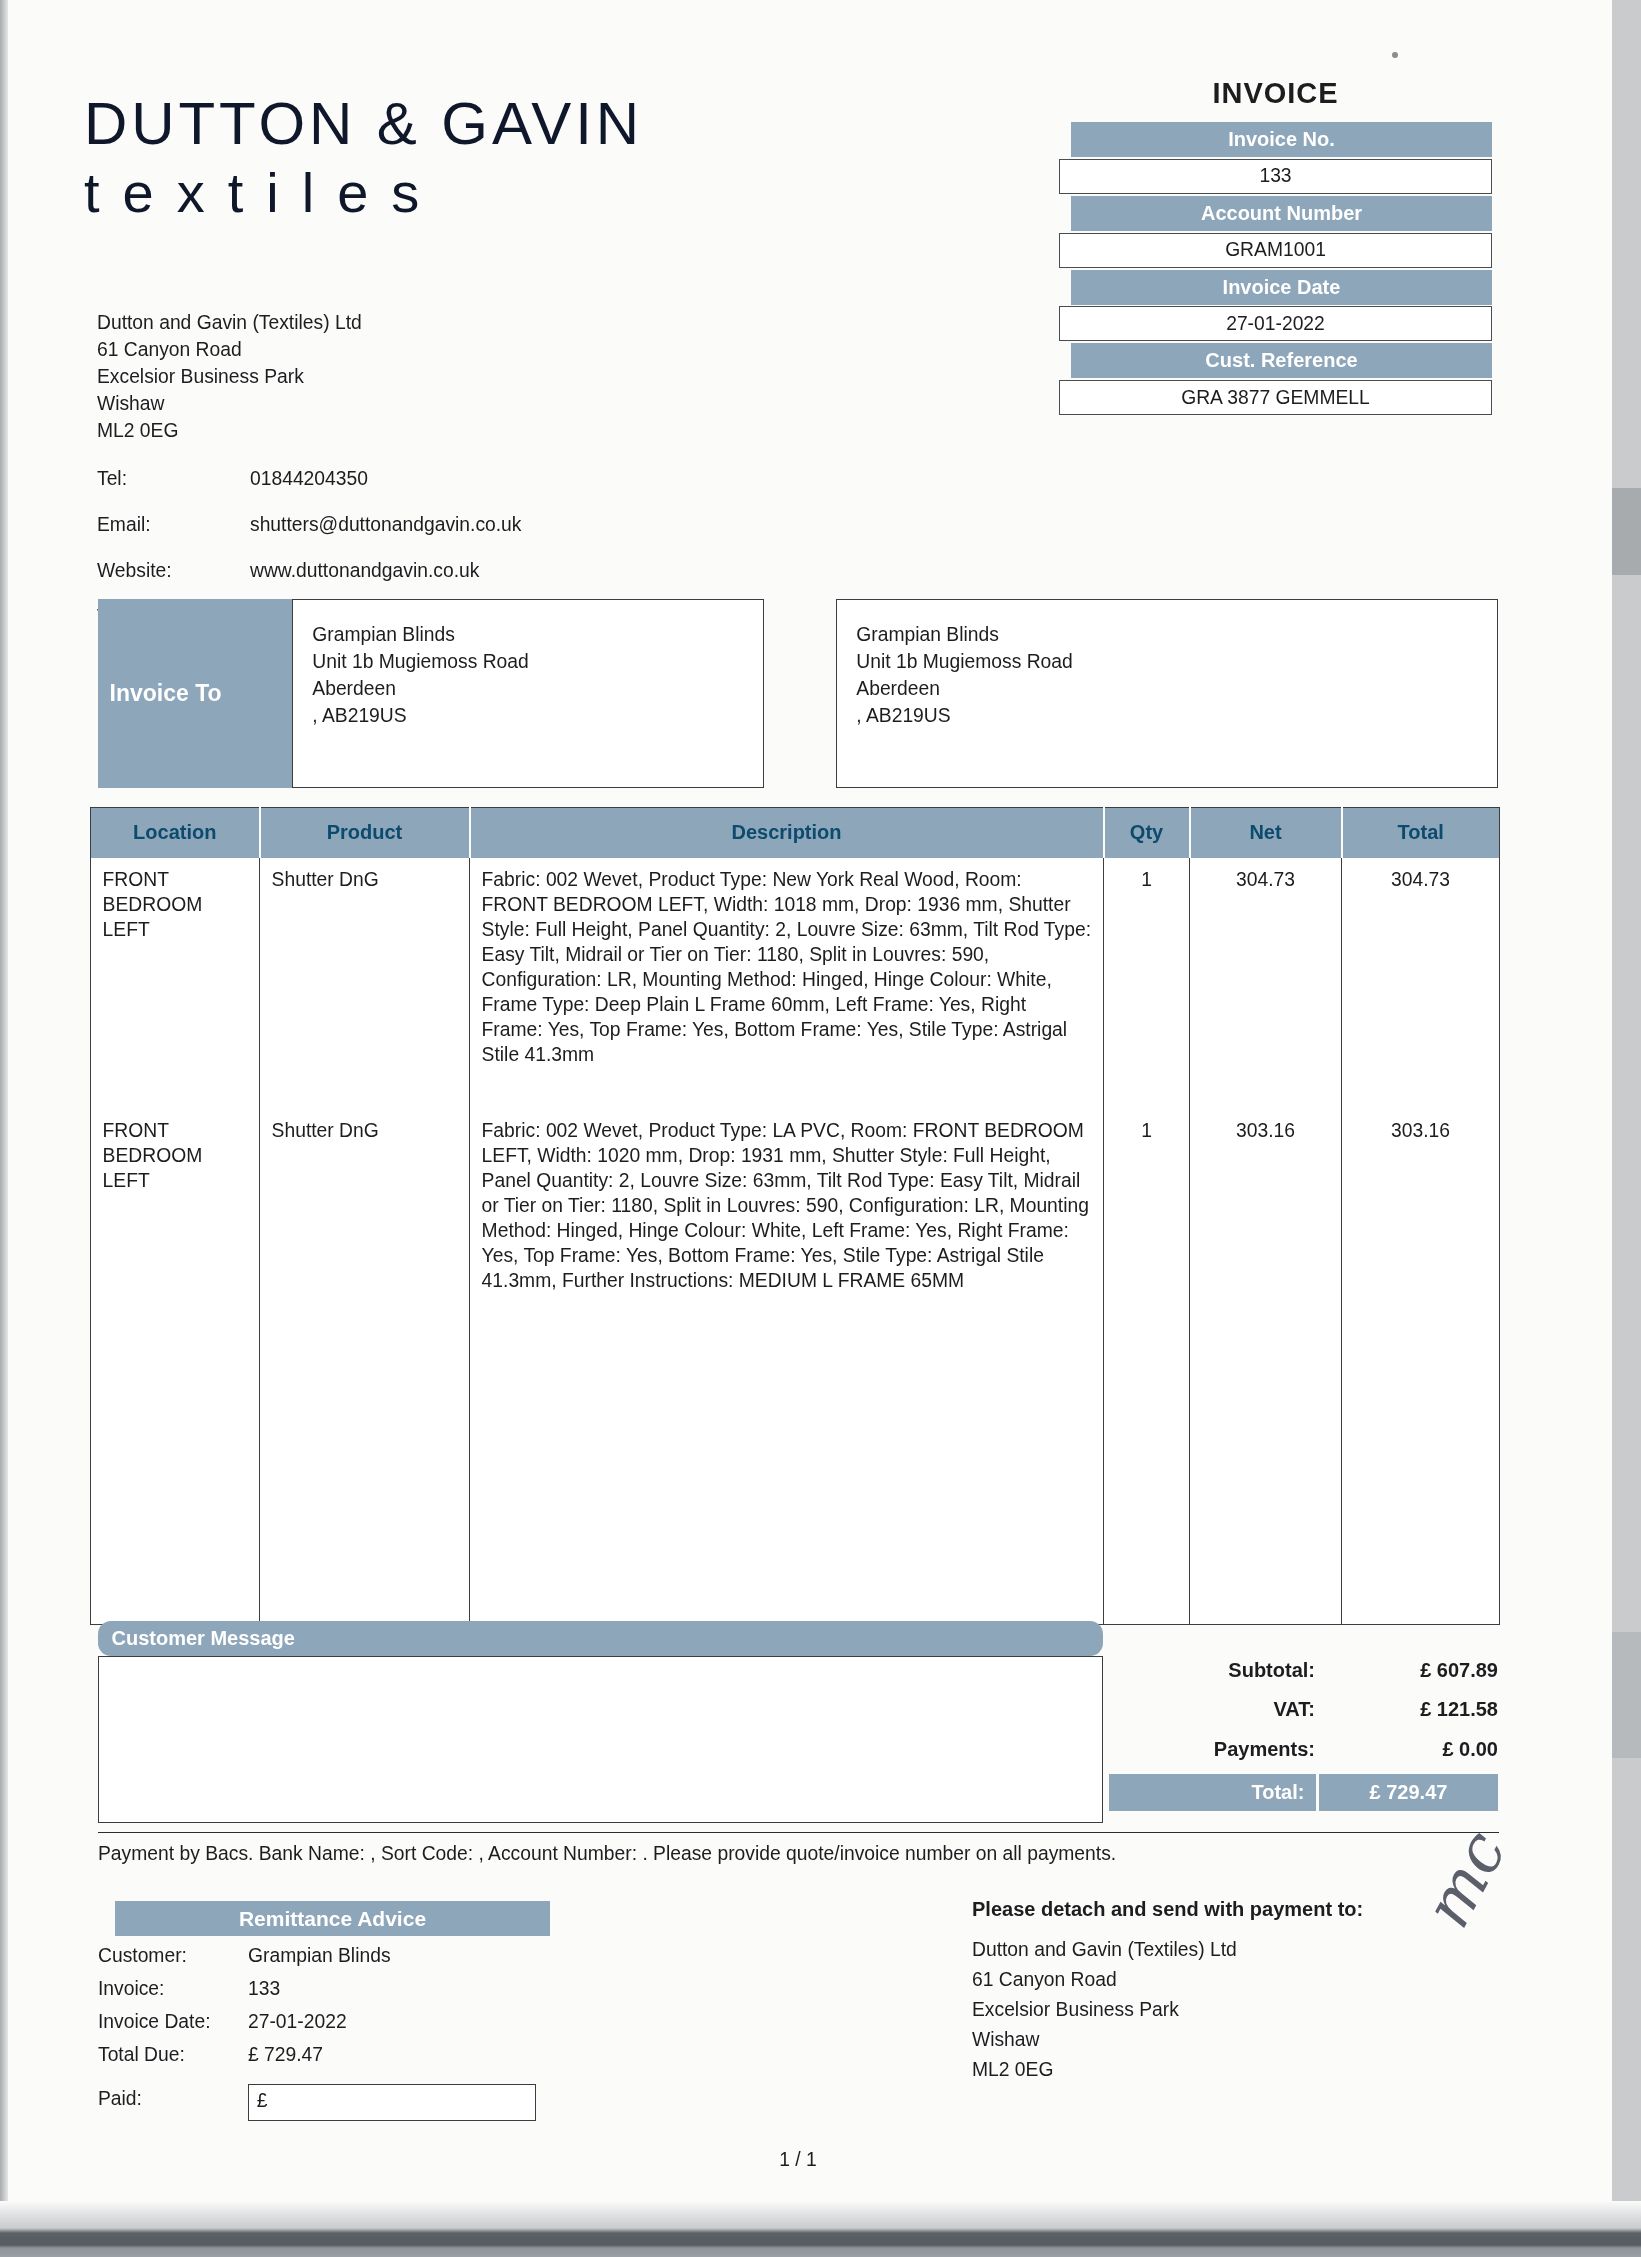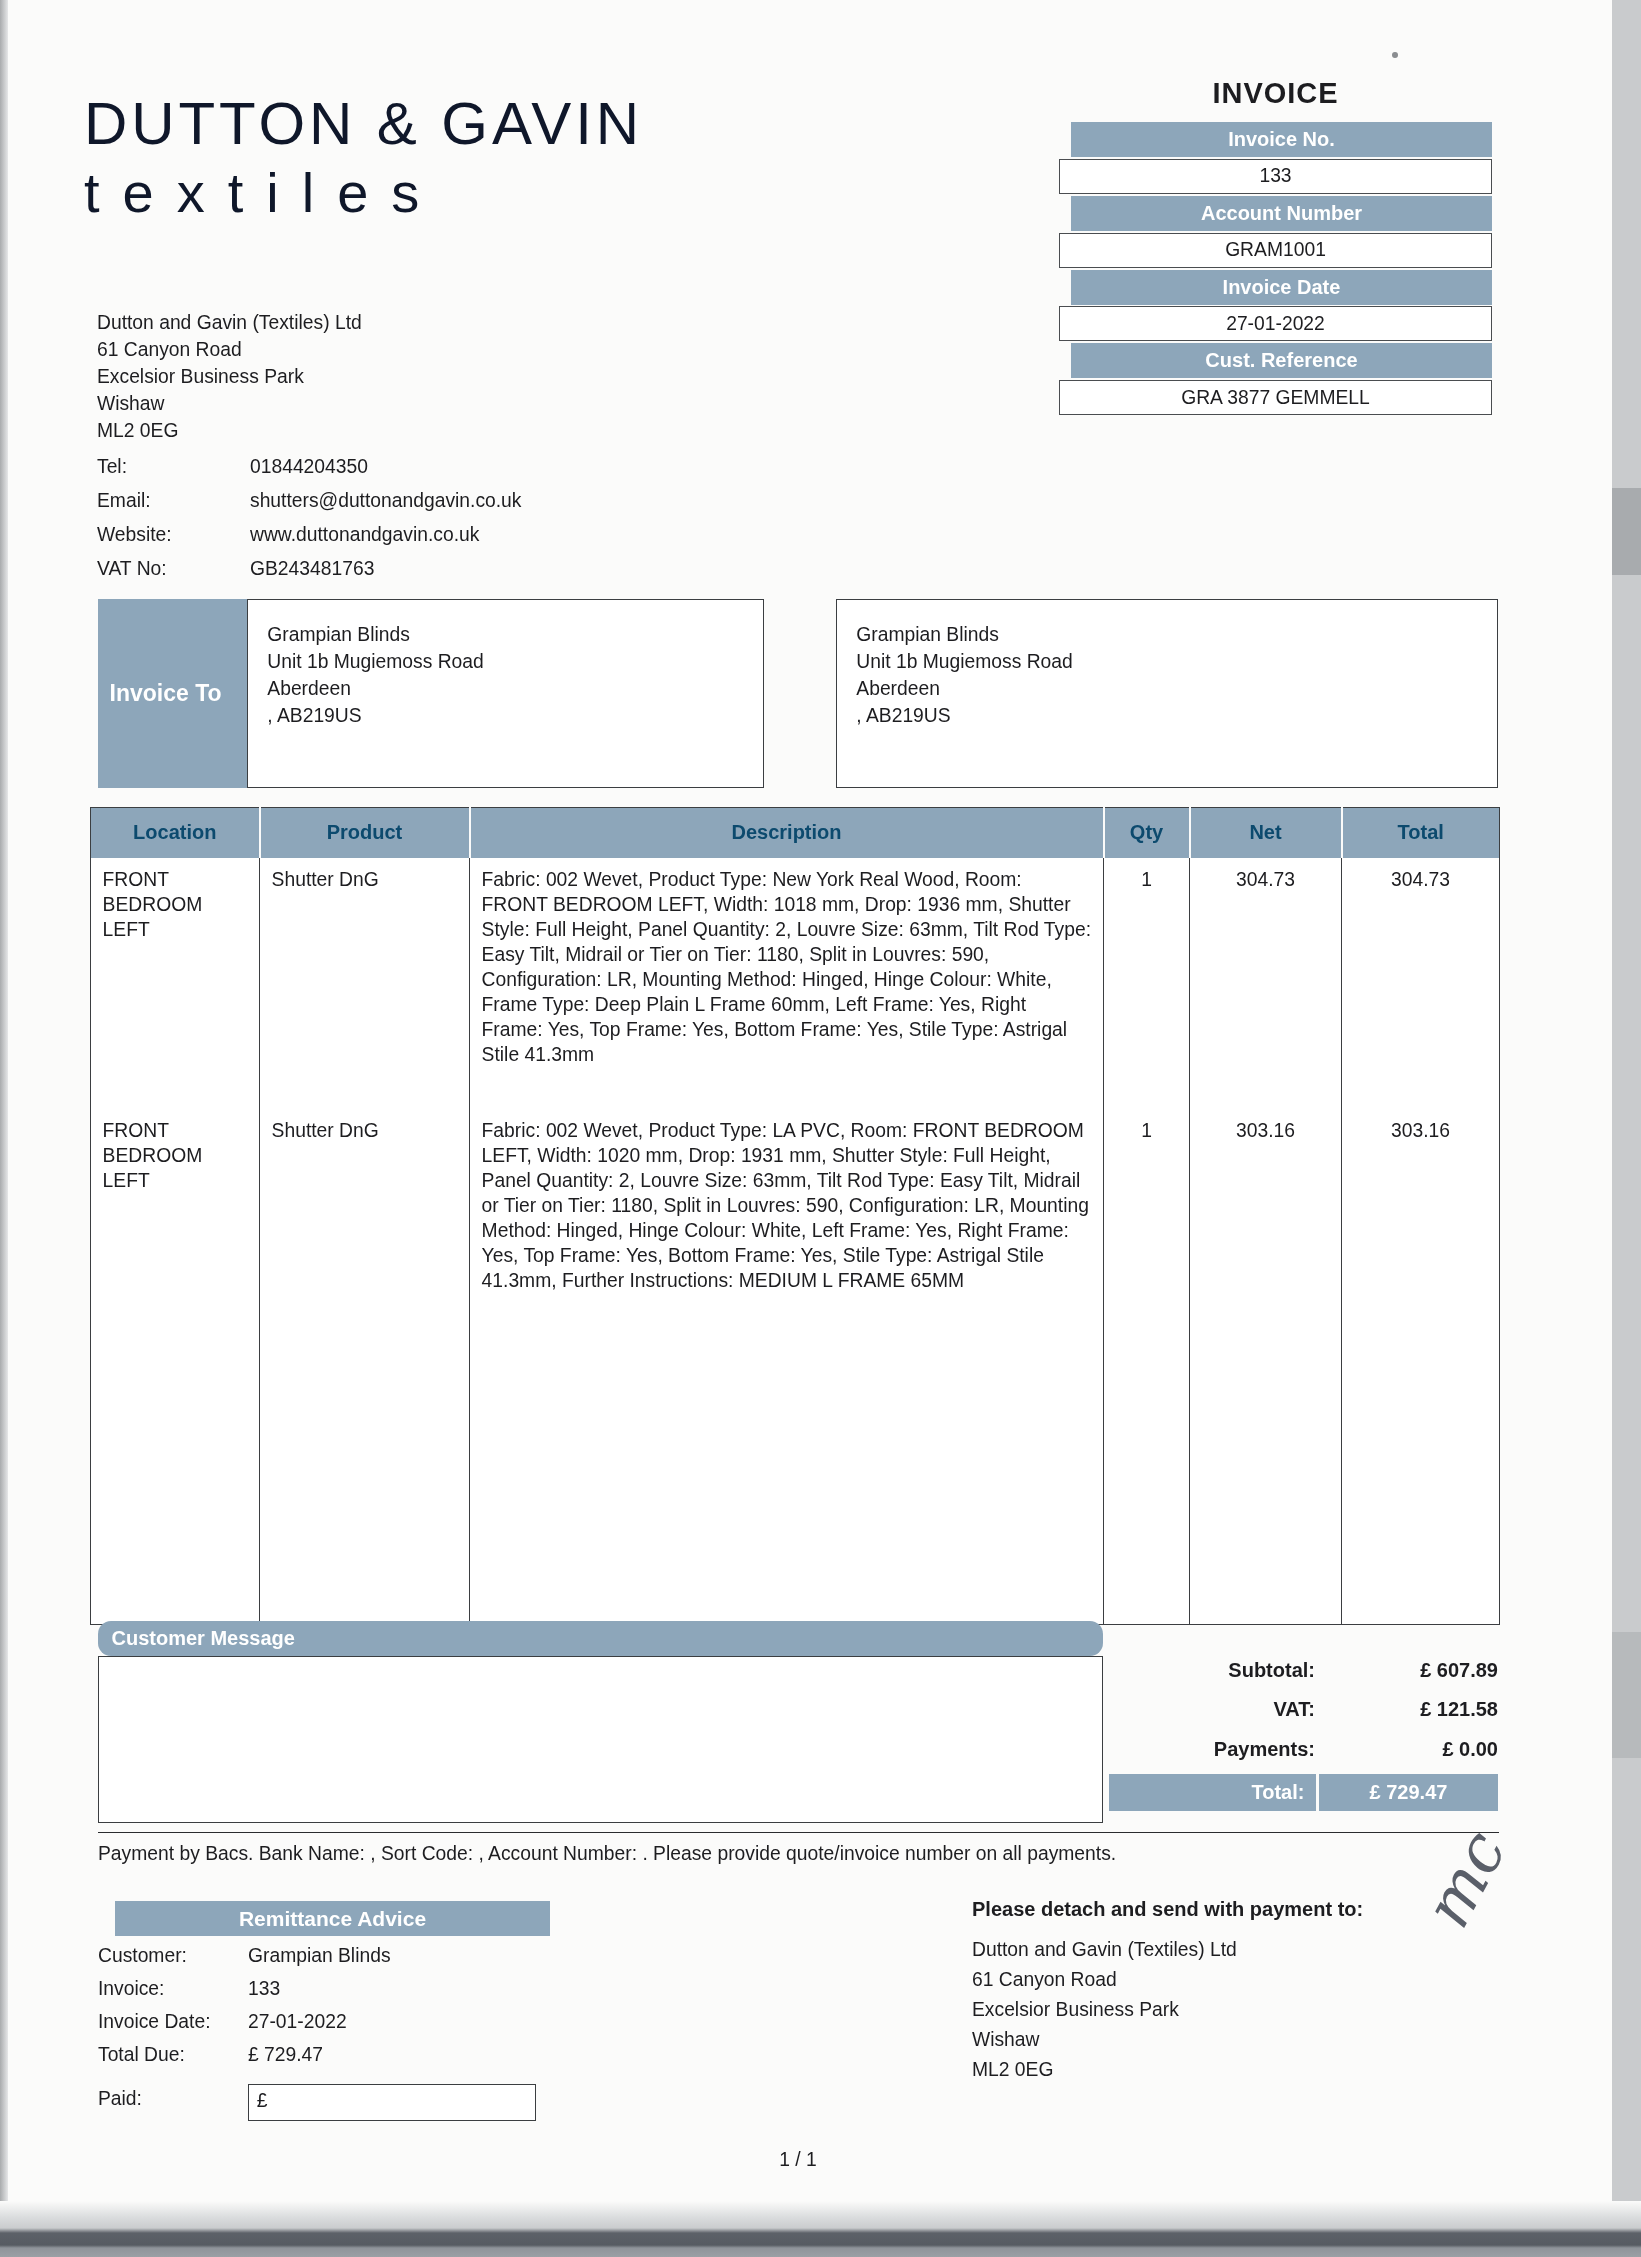--- a/index.html
+++ b/index.html
@@ -22,28 +22,28 @@
   
   .invoice-title { left:1059px; top:77px; width:433px; text-align:center; font-size:29px; font-weight:bold; letter-spacing:1px; }
   .info-table { left:1059px; top:122px; width:433px; }
   .info-bar { height:35px; display:flex; align-items:center; justify-content:center; font-size:20px; margin-bottom:1.9px;margin-left:12px; }
   .info-val { height:35px; display:flex; align-items:center; justify-content:center; font-size:19.3px;
               border:1.9px solid #4a4d50; background:#fff; margin-bottom:1.9px; }
 
   
   .company-address { left:97px; top:309px; font-size:19.3px; line-height:27px; }
   .contacts { left:97px; top:456px; font-size:19.3px; }
-  .contact-row { display:flex; height:34px; align-items:flex-start; }
+  .contact-row { display:flex; height:34px; align-items:flex-start;margin-top:12px; }
   .contact-label { width:153px; }
 
   
   .party { display:flex; height:189px; }
   .party-invoice { left:98px; top:599px; width:666px; }
   .party-deliver { left:836px; top:599px; width:662px; }
-  .party-label { width:149px; display:flex; align-items:center; padding-left:11.6px; font-size:23px; }
+  .party-label { width:194px; display:flex; align-items:center; padding-left:11.6px; font-size:23px; }
   .party-deliver .party-label { width:165px; }
   .party-box { flex:1; border:1.9px solid #3b3e41; background:#fff; padding:21px 9.7px 0 19.3px; font-size:19.3px; line-height:27px; }
 
   
   table.items { position:absolute; left:90px; top:807px; width:1409px; border-collapse:collapse;
                 table-layout:fixed; background:#fff; border:1.9px solid #3b3e41; }
   table.items th { background:#8da6ba; color:#0c4a6e; font-weight:bold; font-size:20px; height:50px;
                    border-left:2.9px solid #fbfbfa; }
   table.items th:first-child { border-left:none; }
   table.items td { border-left:1.9px solid #3b3e41; vertical-align:top; height:767px;

